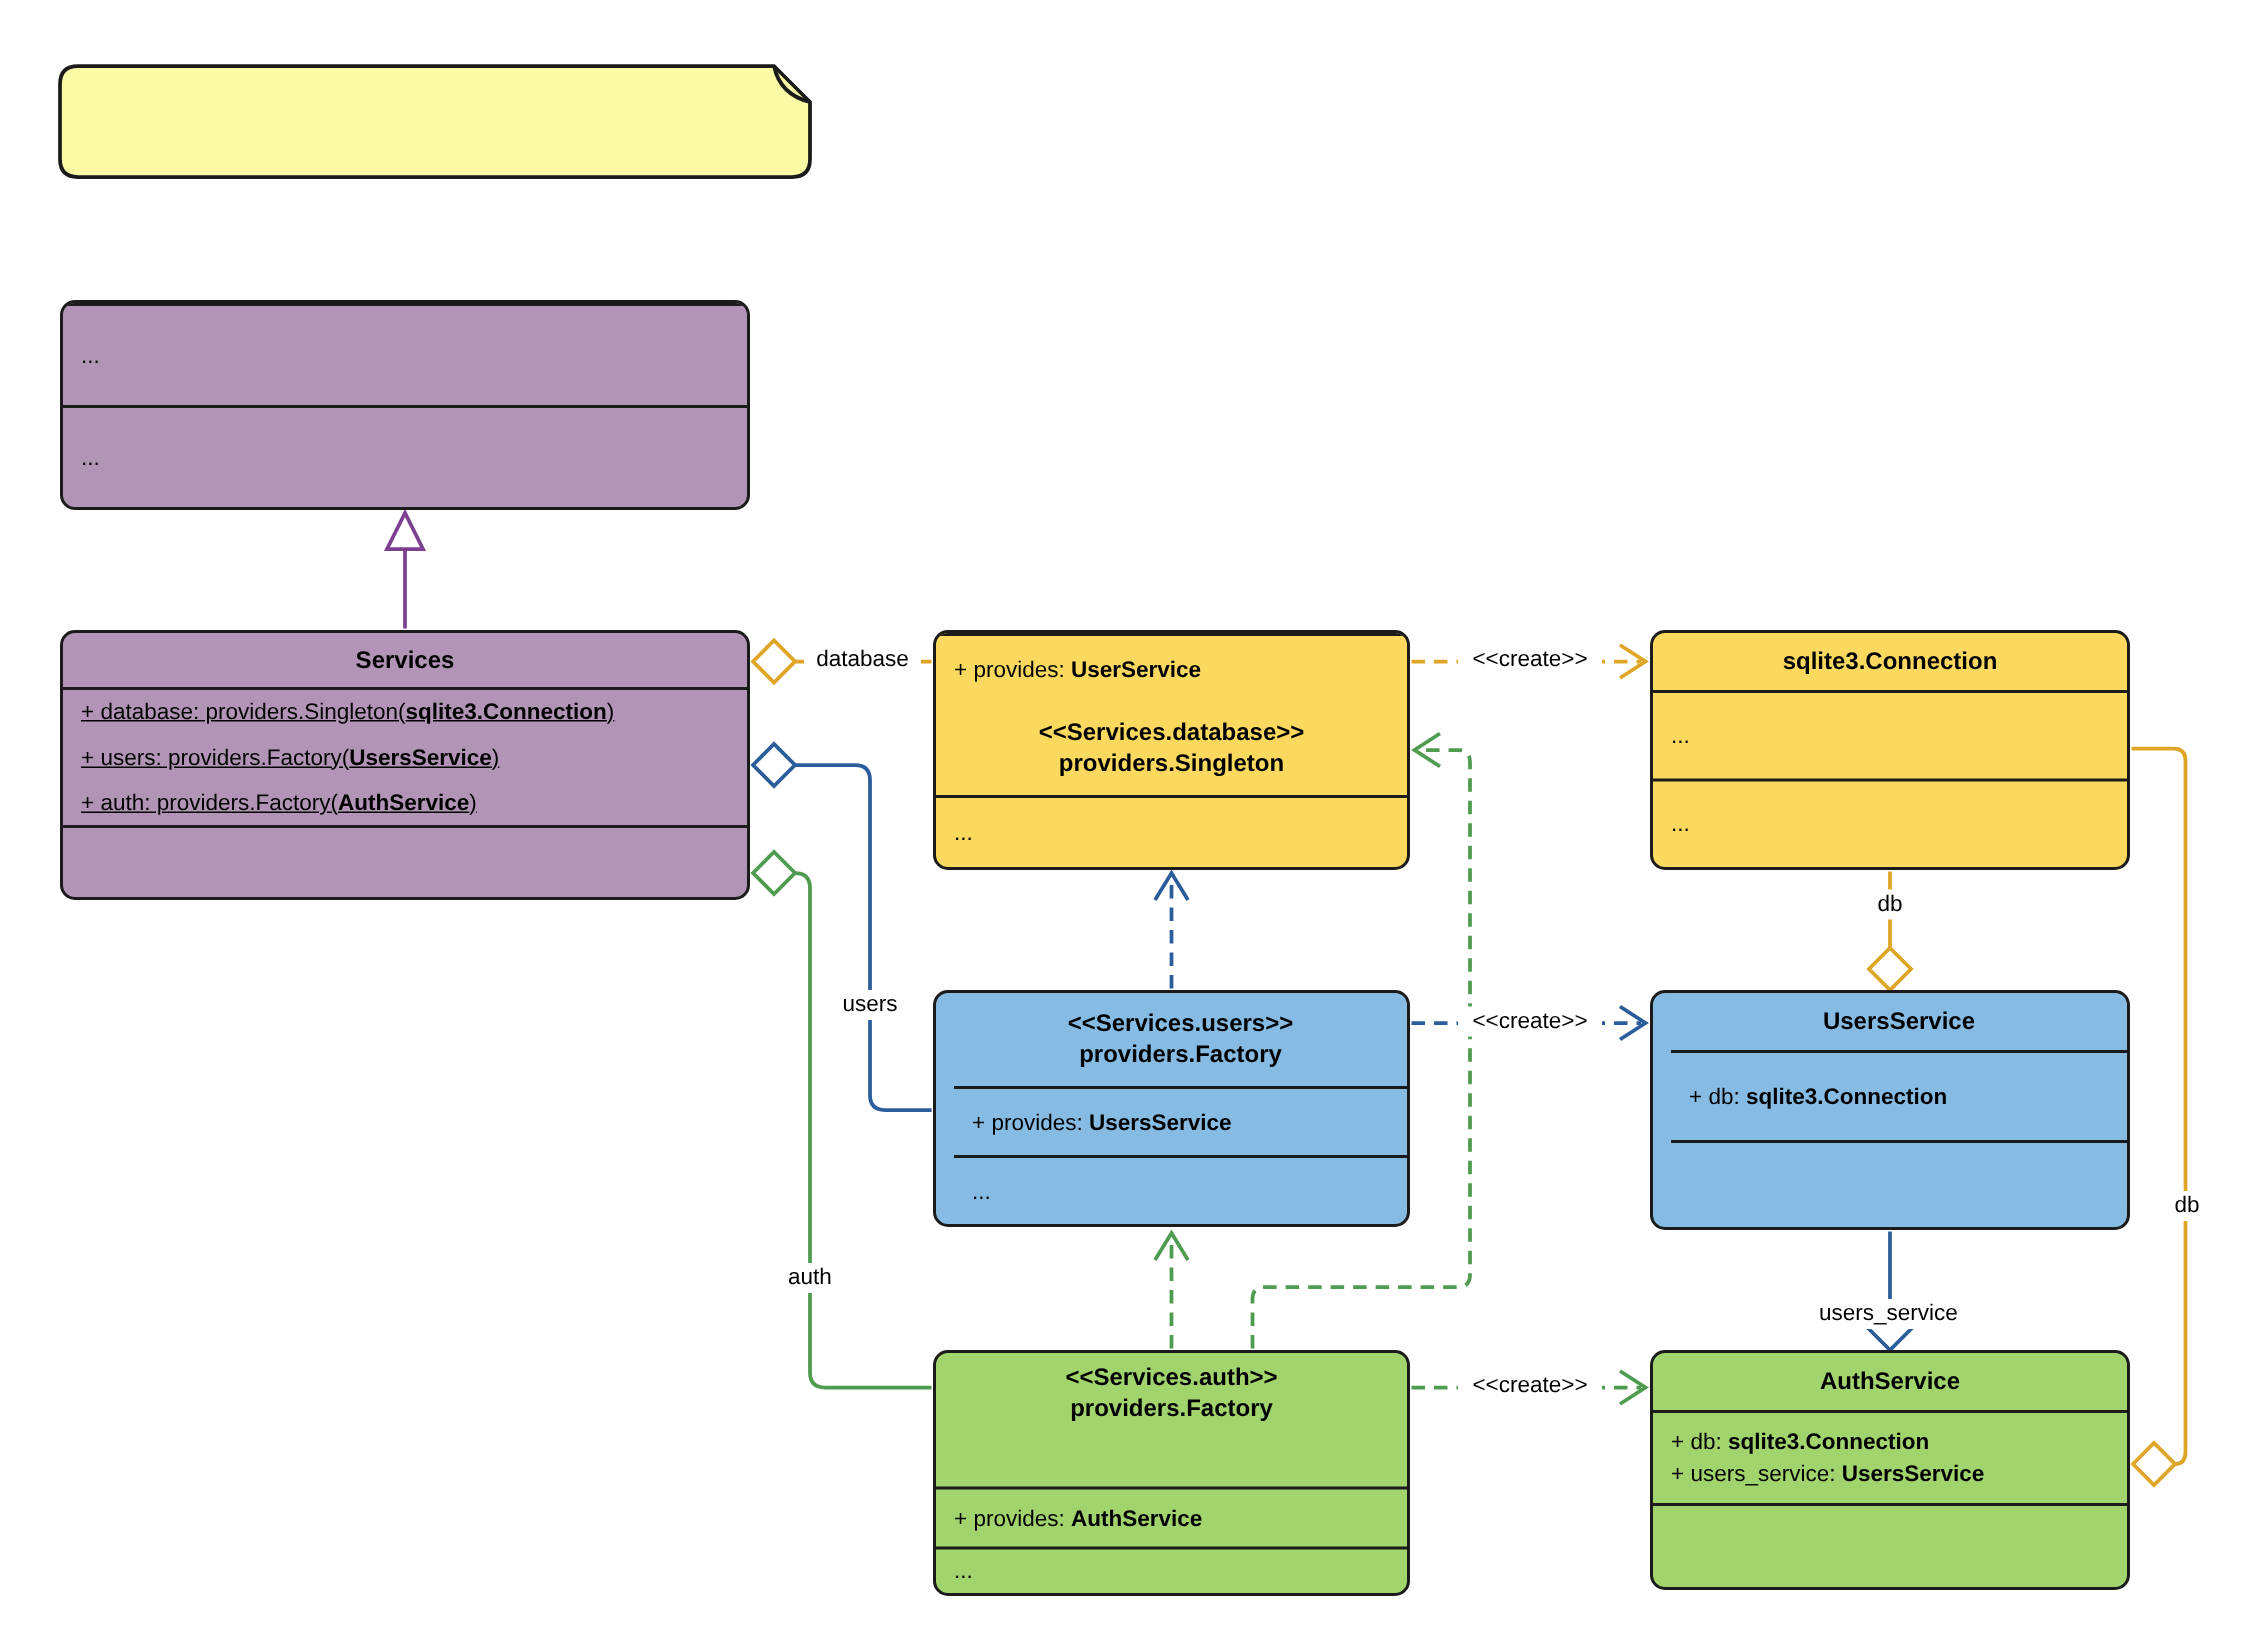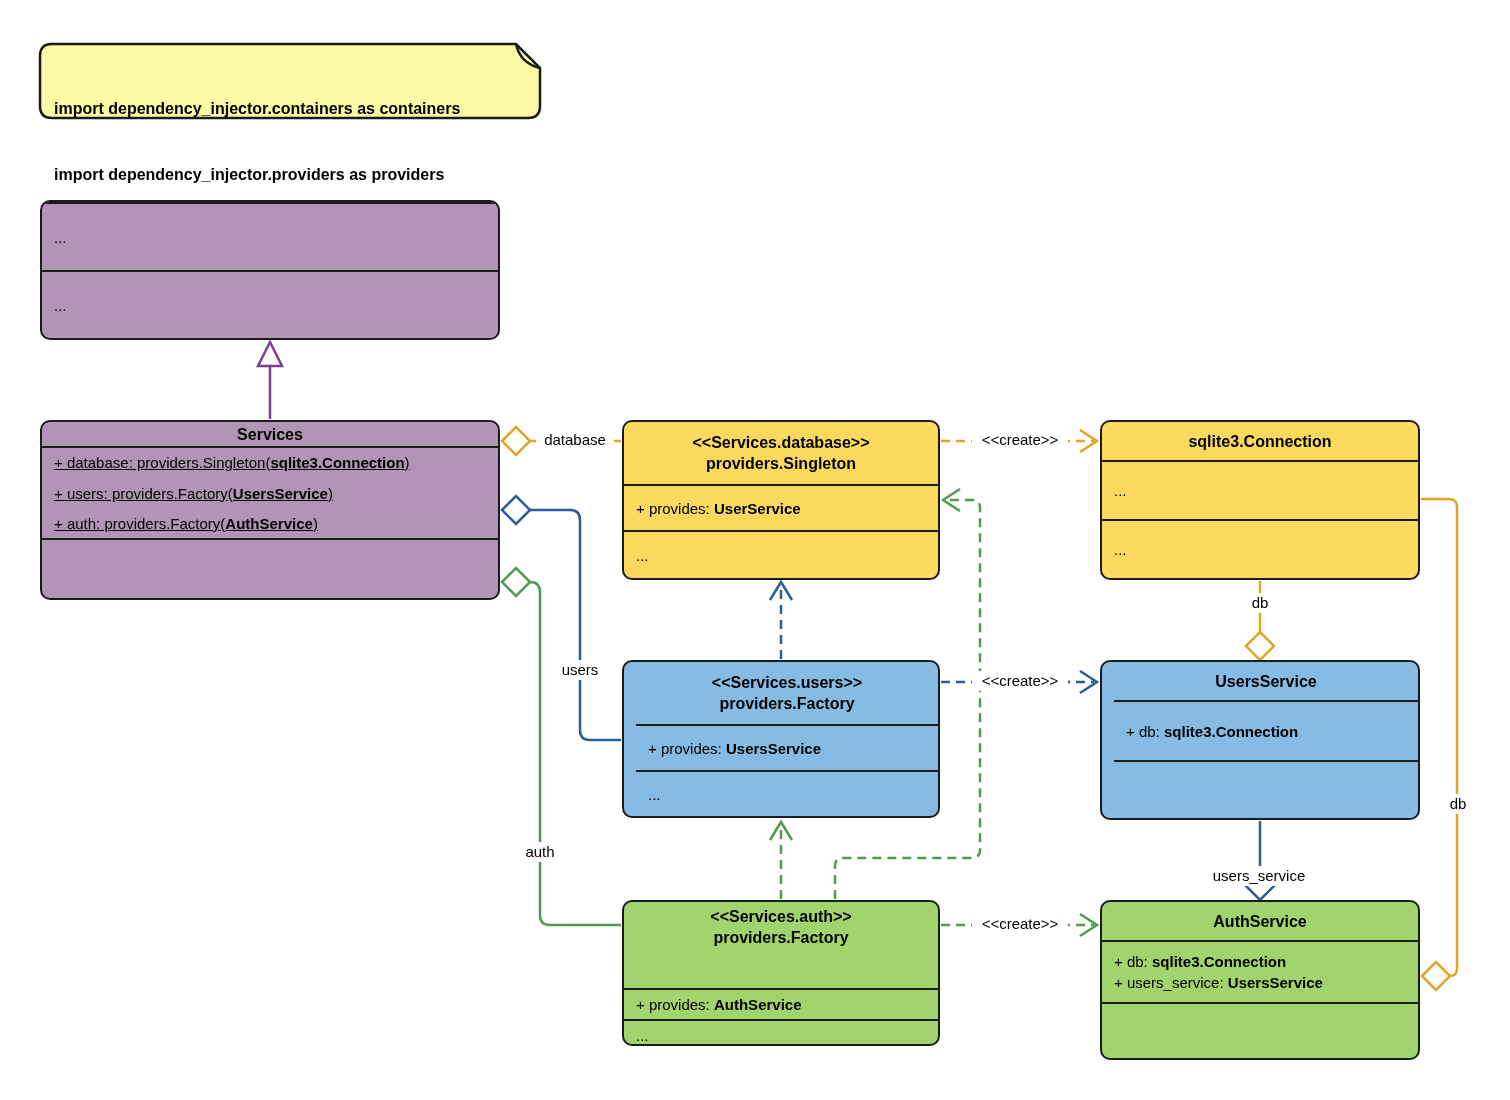--- a/index.html
+++ b/index.html
@@ -101,47 +101,43 @@
       <line x1="1260" y1="821" x2="1260" y2="872" stroke="#2b5d9b" stroke-width="2.5"></line>
       <polygon points="1260,872 1274,886 1260,900 1246,886" fill="#ffffff" stroke="#2b5d9b" stroke-width="2.5"></polygon>
     </g>
 
     <g>
       <path d="M1421,499 H1449 Q1457,499 1457,507 V968 Q1457,976 1450,976" fill="none" stroke="#dfa527" stroke-width="2.5"></path>
       <polygon points="1422,976 1436,962 1450,976 1436,990" fill="#ffffff" stroke="#dfa527" stroke-width="2.5"></polygon>
     </g>
   </svg>
 
-  <div class="note-text">
-    <div>import dependency_injector.containers as containers</div>
-    <div>import dependency_injector.providers as providers</div>
-  </div>
 
   <div class="uml-class fill-purple" style="left:40px; top:200px; width:460px; height:140px;">
     <div class="comp grow">...</div>
     <div class="comp grow">...</div>
   </div>
 
   <div class="uml-class fill-purple" style="left:40px; top:420px; width:460px; height:180px;">
-    <div class="comp first title-comp" style="height:24px;border-radius:20px;">Services</div>
+    <div class="comp first title-comp" style="height:36px;border-radius:20px;">Services</div>
     <div class="comp" style="height:92px; justify-content:space-between;">
       <div class="underlined"><span>+ database: providers.Singleton(</span><span class="b">sqlite3.Connection</span><span>)</span></div>
       <div class="underlined"><span>+ users: providers.Factory(</span><span class="b">UsersService</span><span>)</span></div>
       <div class="underlined"><span>+ auth: providers.Factory(</span><span class="b">AuthService</span><span>)</span></div>
     </div>
     <div class="comp grow"></div>
   </div>
 
   <div class="uml-class fill-yellow" style="left:622px; top:420px; width:318px; height:160px;">
+    <div class="comp" style="height:46px;">
+      <div><span>+ provides: </span><span class="b">UserService</span></div>
+    </div>
     <div class="comp first title-comp" style="height:62px;">
       <div>&lt;&lt;Services.database&gt;&gt;</div>
       <div>providers.Singleton</div>
-    </div>
-    <div class="comp" style="height:46px;">
-      <div><span>+ provides: </span><span class="b">UserService</span></div>
     </div>
     <div class="comp grow">...</div>
   </div>
 
   <div class="uml-class fill-yellow" style="left:1100px; top:420px; width:320px; height:160px;">
     <div class="comp first title-comp" style="height:38px;">sqlite3.Connection</div>
     <div class="comp grow">...</div>
     <div class="comp grow">...</div>
   </div>
 
@@ -157,21 +153,21 @@
   </div>
 
   <div class="uml-class fill-blue" style="left:1100px; top:660px; width:320px; height:160px;">
     <div class="comp first title-comp" style="height:38px;">UsersService</div>
     <div class="comp" style="height:60px;">
       <div><span>+ db: </span><span class="b">sqlite3.Connection</span></div>
     </div>
     <div class="comp grow"></div>
   </div>
 
-  <div class="uml-class fill-green" style="left:622px; top:900px; width:318px; height:146px;">
+  <div class="uml-class fill-green" style="left:622px; top:900px; width:318px; height:164px;">
     <div class="comp first title-comp" style="height:62px;">
       <div>&lt;&lt;Services.auth&gt;&gt;</div>
       <div>providers.Factory</div>
     </div>
     <div class="comp" style="height:46px;margin-top:36px;">
       <div><span>+ provides: </span><span class="b">AuthService</span></div>
     </div>
     <div class="comp grow">...</div>
   </div>
 

